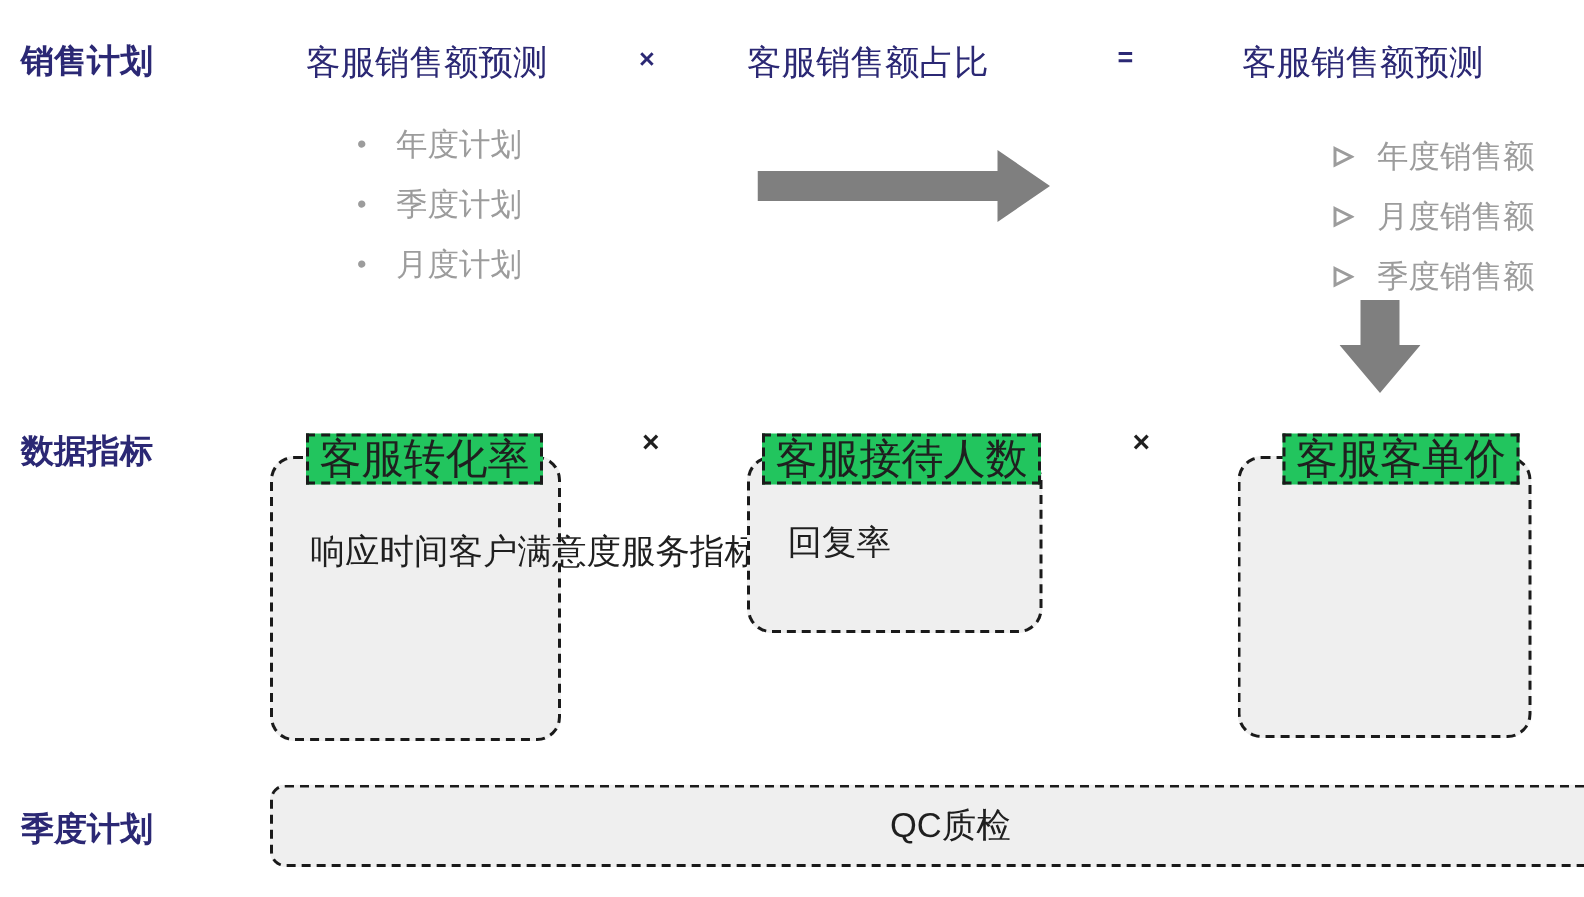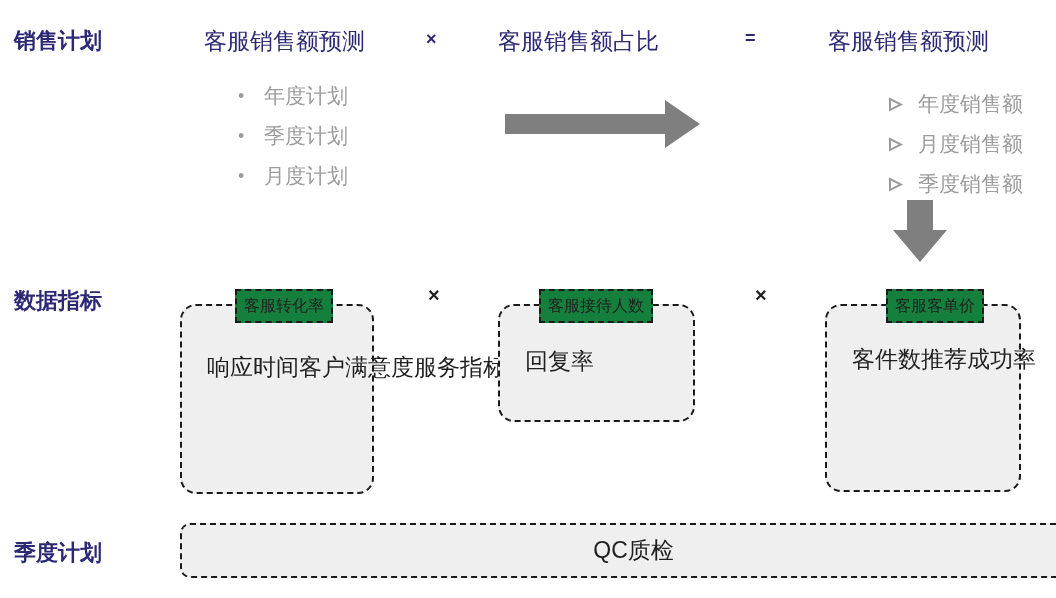--- a/index.html
+++ b/index.html
@@ -54,28 +54,27 @@
     align-items: center;
   }
   .kpi-box {
     background: #efefef;
     border: 2px dashed #1a1a1a;
     border-radius: 16px;
   }
   .kpi-tab {
     position: absolute;
     top: -17px;
-    background: #15803d;
+    background: #22c55e;
     border: 2px dashed #1a1a1a;
     padding: 0 7px;
-    font-size: 16px;
+    font-size: 28px;
     color: #1f1f1f;
     line-height: 30px;
     white-space: nowrap;
-    margin-left: 31px;
   }
   .kpi-items {
     position: absolute;
     left: 25px;
     display: flex;
     flex-direction: row;
   }
   .kpi-item {
     font-size: 23px;
     color: #1f1f1f;
@@ -180,24 +179,20 @@
     <div class="kpi-tab" style="left:8px">客服接待人数</div>
     <div class="kpi-items" style="top:38px">
       <div class="kpi-item">回复率</div>
     </div>
   </div>
 
   <div class="abs op-black" style="left:755px; top:284px">×</div>
 
   <div class="abs kpi-box" style="left:825px; top:304px; width:196px; height:188px">
     <div class="kpi-tab" style="left:28px">客服客单价</div>
-    <div class="kpi-items" style="top:36px">
-      <div class="kpi-item">客件数</div>
-      <div class="kpi-item">推荐成功率</div>
-    </div>
   </div>
 
   <div class="abs row-label" style="left:14px; top:538px">季度计划</div>
 
   <div class="abs service-box" style="left:180px; top:523px; width:907px; height:55px">
     <span class="qc-text">QC质检</span>
   </div>
 
 </div>
 

